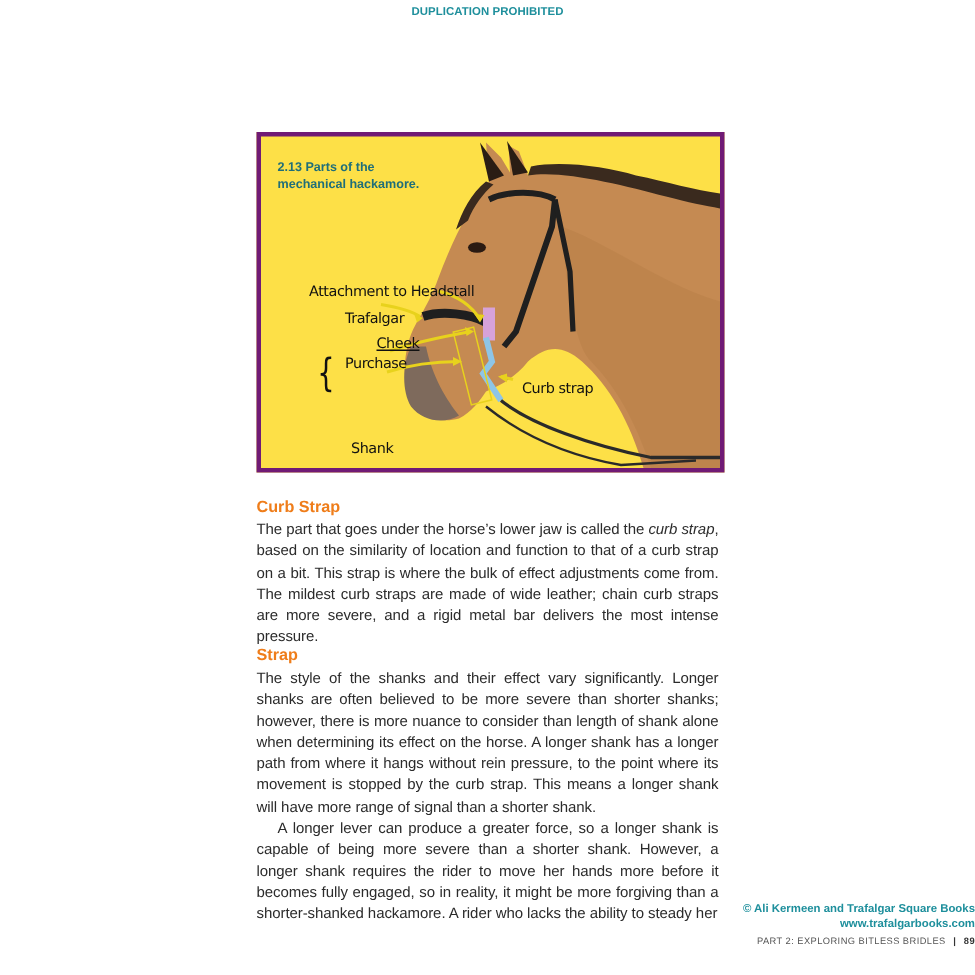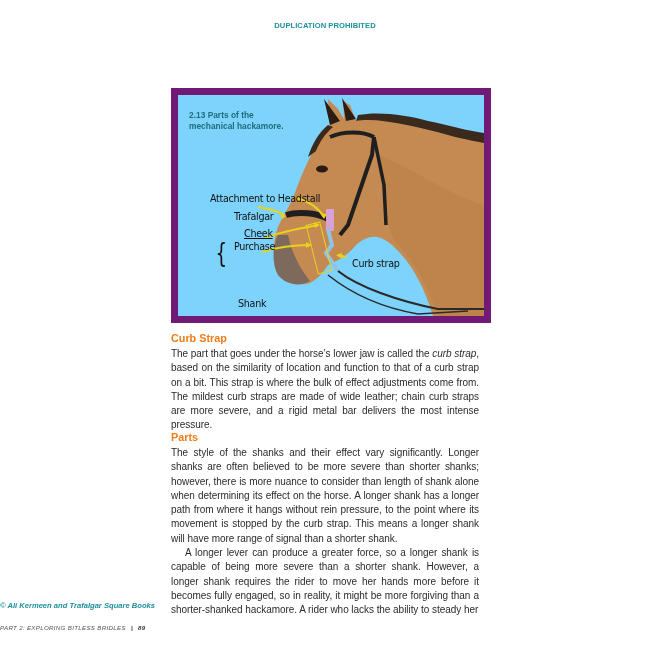--- a/index.html
+++ b/index.html
@@ -1,27 +1,27 @@
 <!DOCTYPE html>
 <html><head>
 <meta charset="utf-8">
 <style>
   html, body { margin:0; padding:0; background:#ffffff; }
   body { width:650px; height:650px; position:relative; overflow:hidden; font-family:"Liberation Sans", sans-serif; color:#2b2b2b; }
-  .watermark { position:absolute; left:0; width:650px; top:21px; text-align:center; color:#1e8f9c; font-weight:bold; font-size:7.6px; line-height:10.5px; letter-spacing:0.05px; }
-  .figure { position:absolute; left:171px; top:88px; width:306px; height:221px; border:7px solid #701a75; background:#7dd3fc; overflow:hidden; }
+  .watermark { position:absolute; left:0; width:650px; top:3px; text-align:center; color:#1e8f9c; font-weight:bold; font-size:7.6px; line-height:10.5px; letter-spacing:0.05px; }
+  .figure { position:absolute; left:171px; top:88px; width:306px; height:221px; border:3px solid #701a75; background:#fde047; overflow:hidden; }
   .fig-caption { position:absolute; left:11px; top:15px; color:#1f6e79; font-weight:bold; font-size:8.4px; line-height:11px; }
   .fig-svg { position:absolute; left:0; top:0; }
   .lbl { position:absolute; font-size:9.6px; color:#111; white-space:nowrap; font-family:"DejaVu Sans", sans-serif; letter-spacing:-0.3px; }
   .lbl.u { text-decoration:underline; }
   .section { position:absolute; left:171px; width:308px; }
   .h2 { color:#ef7d1a; font-weight:bold; font-size:10.8px; line-height:13px; margin:0; }
   .p { font-size:10px; line-height:14.3px; text-align:justify; margin:0; color:#2b2b2b; letter-spacing:-0.05px; }
   .p.indent { text-indent:14px; }
-  .footer { position:absolute; left:0; width:650px; text-align:left;font-style:italic; }
+  .footer { position:absolute; left:0; width:650px; text-align:right; }
   .copy { top:601px; color:#1e8f9c; font-weight:bold; font-size:7.6px; line-height:10.2px; }
   .running { top:624px; font-size:6.2px; color:#555; letter-spacing:0.3px; }
   .running .sep { margin:0 5px; color:#333; font-weight:bold; }
   .running .pg { font-weight:bold; color:#333; }
 </style>
 </head>
 <body>
 
 <div class="watermark">
   <div>DUPLICATION PROHIBITED</div>
@@ -74,37 +74,38 @@
     </g>
   </svg>
 
   <div class="fig-caption">
     <div>2.13  Parts of the</div>
     <div>mechanical hackamore.</div>
   </div>
 
   <span class="lbl" style="left:32px; top:98px;">Attachment to Headstall</span>
   <span class="lbl" style="left:56px; top:116px;">Trafalgar</span>
-  <span class="lbl u" style="left:66px; top:133px;">Cheek</span>
+  <span class="lbl u" style="left:77px; top:133px;">Cheek</span>
   <span class="lbl" style="left:56px; top:146px;">Purchase</span>
   <span class="lbl" style="left:60px; top:163px;margin-top:40px;">Shank</span>
   <span class="lbl" style="left:35px; top:143px; font-size:26px; font-weight:normal; line-height:30px; transform:scaleX(0.7);">{</span>
   <span class="lbl" style="left:174px; top:163px;">Curb strap</span>
 </div>
 
 <div class="section" style="top:332px;">
   <h2 class="h2">Curb Strap</h2>
   <p class="p" style="margin-top:2px;"><span>The part that goes under the horse’s lower jaw is called the </span><em>curb strap</em><span>, based on the similarity of location and function to that of a curb strap on a bit. This strap is where the bulk of effect adjustments come from. The mildest curb straps are made of wide leather; chain curb straps are more severe, and a rigid metal bar delivers the most intense pressure.</span></p>
 </div>
 
 <div class="section" style="top:431px;">
-  <h2 class="h2">Parts</h2>
+  <h2 class="h2">Strap</h2>
   <p class="p" style="margin-top:2px;">The style of the shanks and their effect vary significantly. Longer shanks are often believed to be more severe than shorter shanks; however, there is more nuance to consider than length of shank alone when determining its effect on the horse. A longer shank has a longer path from where it hangs without rein pressure, to the point where its movement is stopped by the curb strap. This means a longer shank will have more range of signal than a shorter shank.</p>
   <p class="p indent">A longer lever can produce a greater force, so a longer shank is capable of being more severe than a shorter shank. However, a longer shank requires the rider to move her hands more before it becomes fully engaged, so in reality, it might be more forgiving than a shorter-shanked hackamore. A rider who lacks the ability to steady her</p>
 </div>
 
 <div class="footer copy">
   <div>© Ali Kermeen and Trafalgar Square Books</div>
+  <div>www.trafalgarbooks.com</div>
 </div>
 
 <div class="footer running">
   <span>PART 2:  EXPLORING BITLESS BRIDLES</span><span class="sep">|</span><span class="pg">89</span>
 </div>
 
 </body></html>

